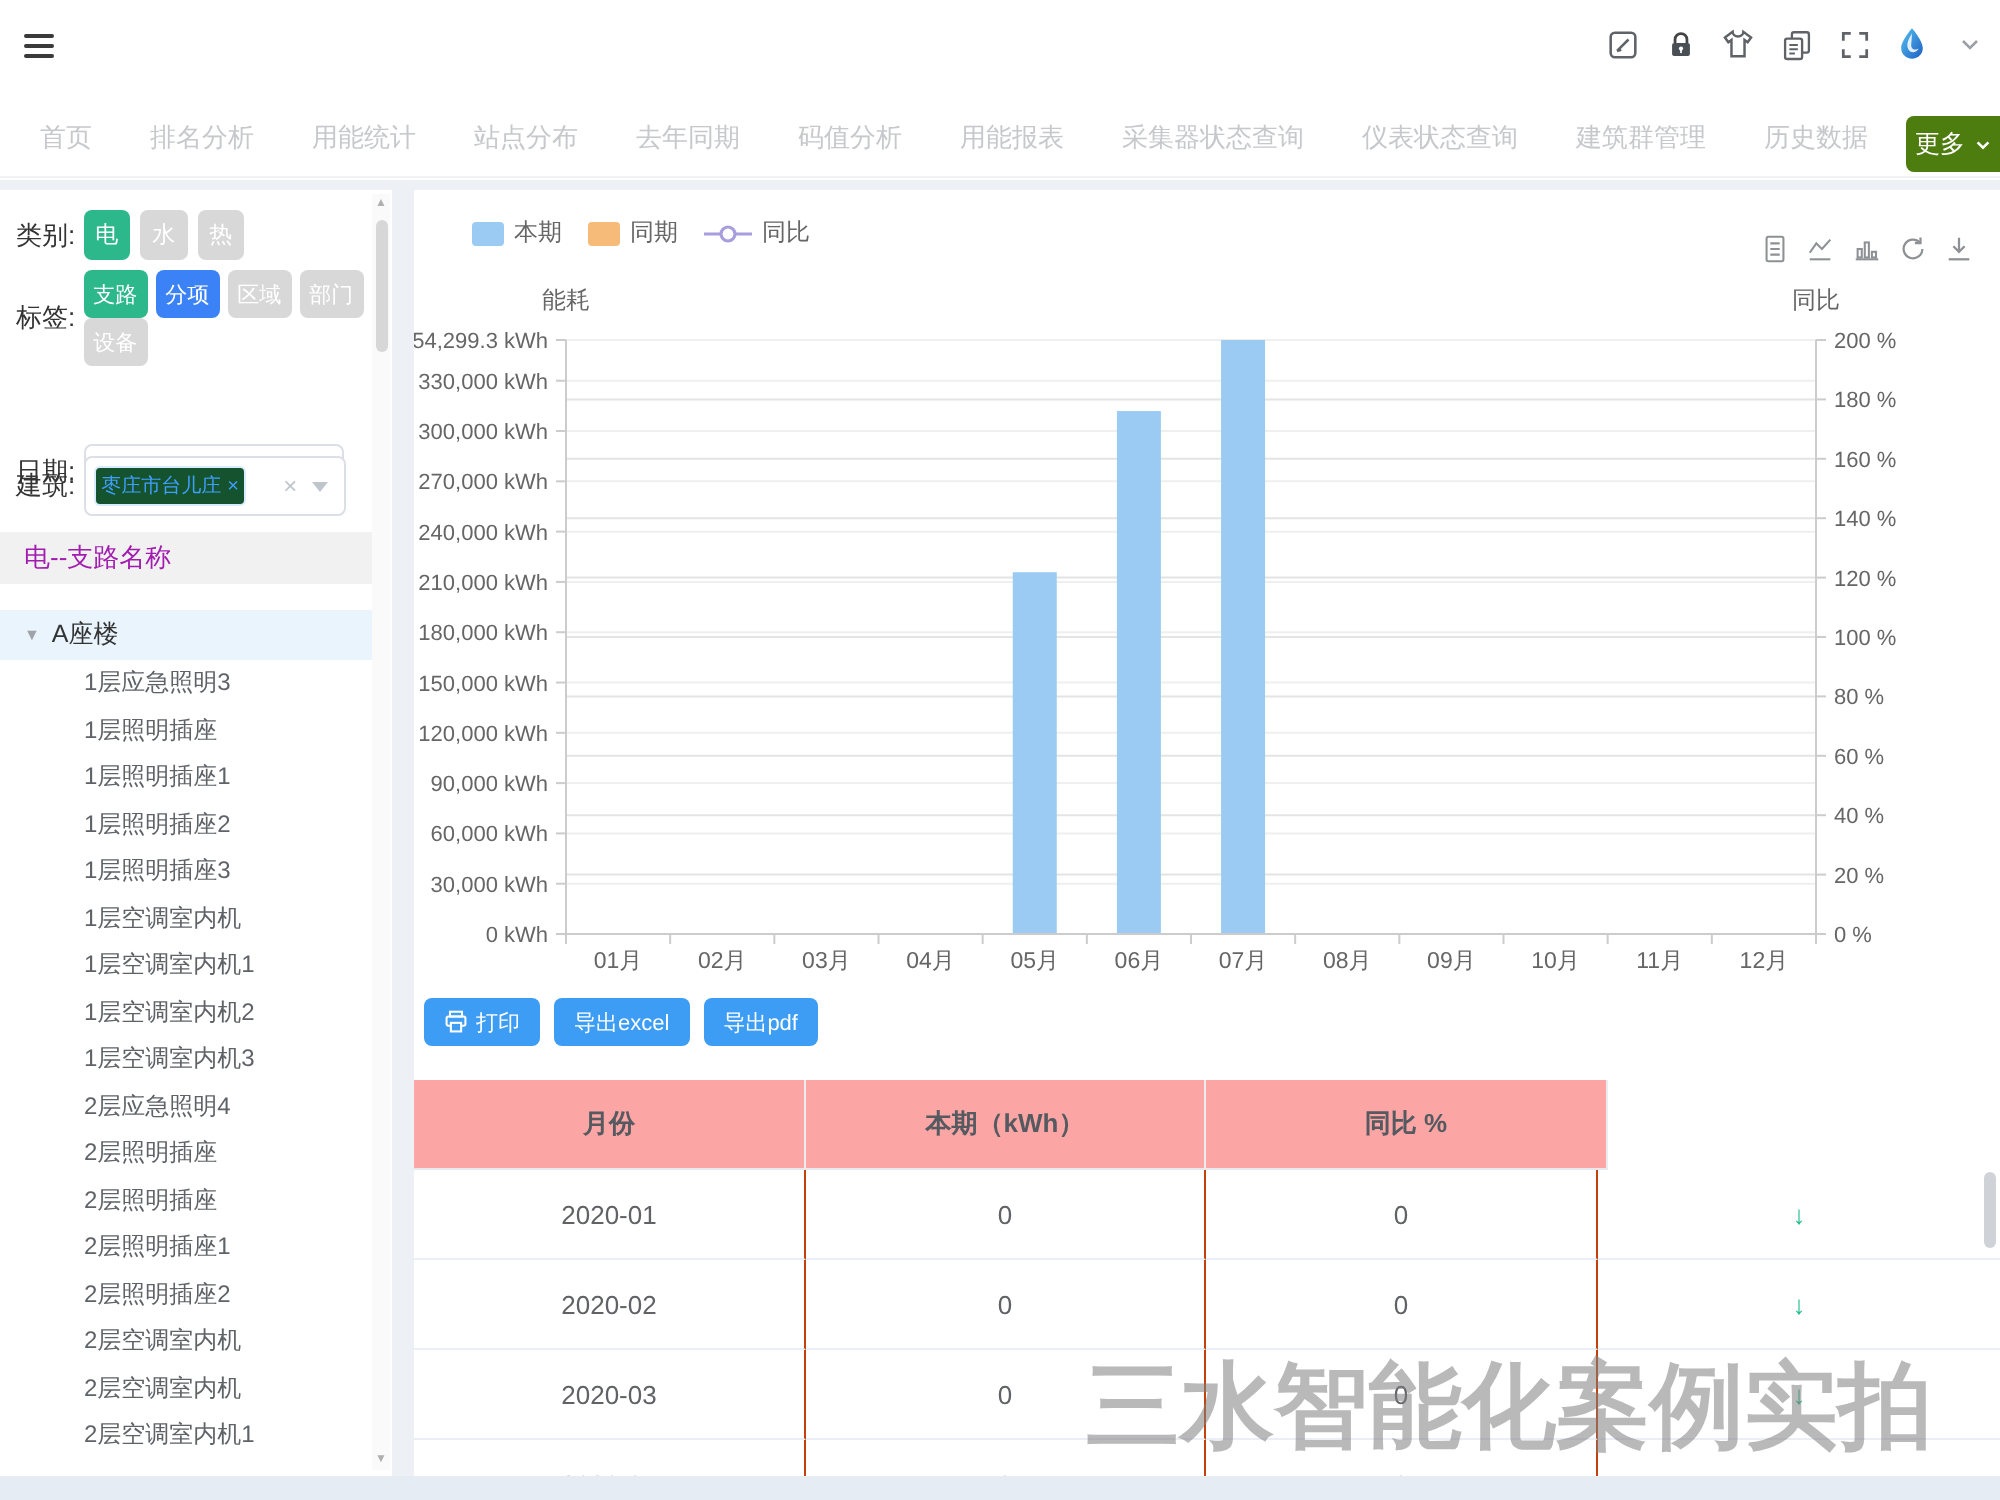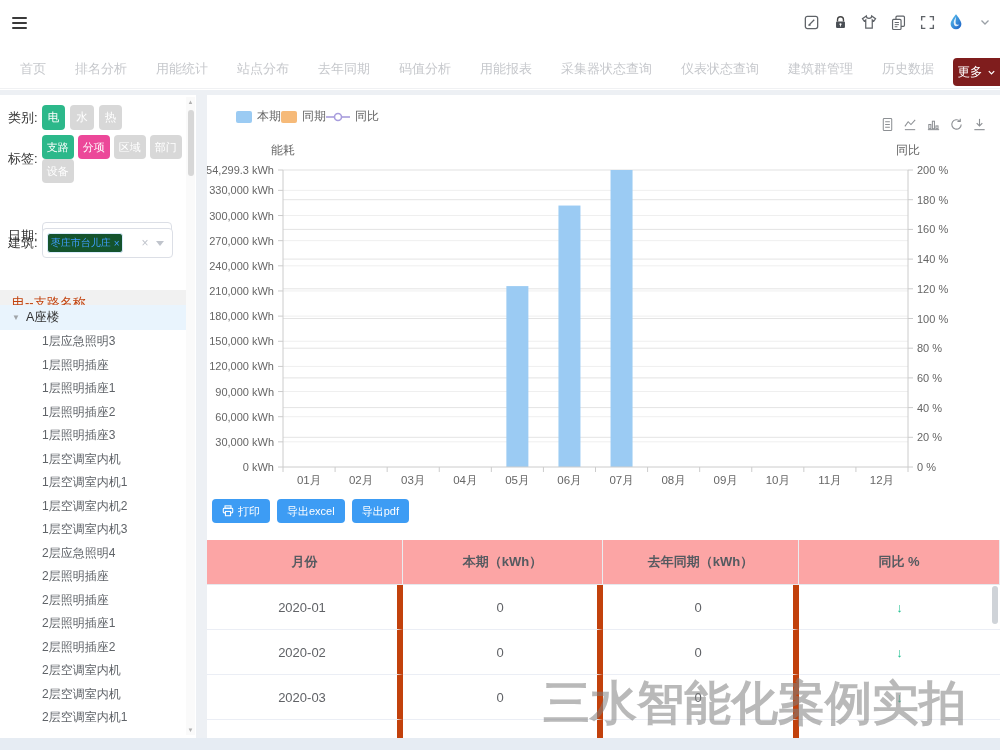--- a/index.html
+++ b/index.html
@@ -10,76 +10,76 @@
   .topbar { position:absolute; left:0; top:0; width:1000px; height:50px; background:#fff; }
   .hamburger { position:absolute; left:12px; top:17px; width:15px; height:13px; cursor:pointer; }
   .hamburger span { display:block; height:2px; background:#3a3a3a; margin-bottom:3px; border-radius:1px; }
   .topbar-icons { position:absolute; right:6px; top:13px; display:flex; align-items:center; gap:11px; }
   .tb-icon { width:18px; height:18px; display:flex; align-items:center; justify-content:center; cursor:pointer; }
 
   
   .tabbar { position:absolute; left:0; top:50px; width:1000px; height:39px; background:#fff; border-bottom:1px solid #f0f1f3; }
   .tabs { display:flex; gap:29px; padding-left:20px; height:38px; align-items:center; }
   .tab { font-size:13px; color:#c6c8cc; cursor:pointer; position:relative; height:38px; line-height:38px; white-space:nowrap; }
-  .more-btn { position:absolute; right:0; top:8px; width:47px; height:28px; background:#7f1d1d; color:#fff; border:none;
+  .more-btn { position:absolute; right:0; top:8px; width:47px; height:28px; background:#4d7c0f; color:#fff; border:none;
               border-radius:4px 0 0 4px; font-size:12.5px; display:flex; align-items:center; justify-content:center; gap:4px; cursor:pointer; }
 
   
   .page-bg { position:absolute; left:0; top:90px; width:1000px; height:660px; background:#edf0f4; }
   .bottom-strip { position:absolute; left:0; top:738px; width:1000px; height:12px; background:#e6ecf3; }
 
   
   .sidebar { position:absolute; left:0; top:95px; width:196px; height:643px; background:#fff; overflow:hidden;padding-left:44px; }
   .f-row { position:absolute; left:8px; display:flex; align-items:center; }
   .row-category { top:10px; }
   .row-tag { top:40px; }
   .row-date { top:83px;margin-top:44px; }
   .row-building { top:133px; }
   .flabel { font-size:13px; color:#333; margin-right:4px; white-space:nowrap; }
   .pill { height:25px; padding:0 6px; border:none; border-radius:4px; font-size:11.5px; color:#fff; margin-right:5px; cursor:pointer; white-space:nowrap; }
   .pill.active { background:#2cb88a; }
-  .pill.highlight { background:#ec4899; }
+  .pill.highlight { background:#3b82f6; }
   .pill.default { background:#d8d8d8; }
   .tag-pill { height:24px; margin-right:4px; padding:0 5px; font-size:11px; }
   .date-input { width:130px; height:27px; border:1px solid #dcdfe6; border-radius:4px; display:flex; align-items:center;
                 padding:0 8px; gap:6px; font-size:13px; color:#5a5e66; background:#fff; cursor:pointer; }
   .select-box { width:131px; height:30px; border:1px solid #dcdfe6; border-radius:4px; display:flex; align-items:center;
                 padding:0 4px; position:relative; background:#fff; cursor:pointer; }
   .sel-tag { background:#14532d; border:1px solid #d9ecff; border-radius:3px; color:#409eff; font-size:10px;
              padding:2px 3px; display:flex; align-items:center; gap:3px; white-space:nowrap; }
   .sel-tag .tag-x { font-size:10px; color:#409eff; cursor:pointer; }
   .sel-clear { position:absolute; right:23px; color:#c0c4cc; font-size:12px; }
   .sel-caret { position:absolute; right:8px; width:0; height:0; border-left:4px solid transparent; border-right:4px solid transparent; border-top:5px solid #c0c4cc; }
   .section-header { position:absolute; left:0; top:171px; width:186px; height:26px; background:#f1f1f1; line-height:26px;
-                    padding-left:12px; font-size:13px; color:#c2410c;margin-top:24px; }
+                    padding-left:12px; font-size:13px; color:#a21caf; }
   .tree { position:absolute; left:0; top:210px; width:186px; }
   .tree-parent { height:25px; background:#e9f4fd; display:flex; align-items:center; font-size:12.5px; color:#333; cursor:pointer; }
   .tree-caret { font-size:8px; color:#a0a4a8; margin:0 6px 0 12px; }
   .tree-item { height:23.5px; line-height:23.5px; padding-left:42px; font-size:12px; color:#5f6368; cursor:pointer; white-space:nowrap; }
   .sb-scroll { position:absolute; right:1px; top:2px; width:9px; height:638px; background:#fafafa; }
   .sb-arrow { position:absolute; left:0; width:9px; font-size:6px; color:#b0b0b0; text-align:center; }
   .sb-thumb { position:absolute; left:1.5px; top:13px; width:6px; height:66px; background:#d7d7d7; border-radius:3px; }
 
   
   .main-panel { position:absolute; left:207px; top:95px; width:793px; height:643px; background:#fff; overflow:hidden; }
-  .legend { position:absolute; left:29px; top:13px; display:flex; align-items:center; font-size:12px; color:#666; }
+  .legend { position:absolute; left:29px; top:13px; display:flex; align-items:center; gap:13px; font-size:12px; color:#666; }
   .legend-item { display:flex; align-items:center; gap:5px; cursor:pointer; }
   .legend-swatch { width:16px; height:12px; border-radius:2px; }
   .toolbox { position:absolute; right:13px; top:21px; display:flex; gap:7px; }
   .toolbox .tb-icon { width:16px; height:16px; }
   #chart-svg { position:absolute; left:0; top:45px; }
   #chart-svg text { font-family:inherit; }
   .action-row { position:absolute; left:5px; top:404px; display:flex; gap:7px; }
   .act-btn { height:24px; background:#3d9cf4; color:#fff; border:none; border-radius:4px; font-size:11px;
              padding:0 10px; display:flex; align-items:center; gap:4px; cursor:pointer; }
 
   .data-table { position:absolute; left:0; top:445px; width:793px; }
   .t-row { display:flex; }
   .t-cell { display:flex; align-items:center; justify-content:center; font-size:13px; color:#606266;
-            border-bottom:1px solid #ebeef5; border-right:6px solid #c2410c; }
+            border-bottom:1px solid #ebeef5; border-right:1px solid #c2410c; }
   .t-cell:last-child { border-right:none; }
   .t-head .t-cell { height:45px; background:#fca5a5; font-weight:bold; color:#555a60; border-right:1px solid #e9ecf0; border-bottom:1px solid #e6e9ee; }
   .t-body .t-cell { height:45px; background:#fff; }
   .c0 { width:196px; } .c1 { width:200px; } .c2 { width:196px; } .c3 { width:201px; }
   .yoy-arrow { color:#1cbe8e; font-size:13px; }
 
   .table-scrollbar { position:absolute; right:2px; top:491px; width:6px; height:150px; }
   .table-scrollbar .thumb { width:6px; height:38px; background:#cfd3d8; border-radius:3px; }
 
   .watermark { position:absolute; left:336px; top:577px; font-size:47px; font-weight:bold;
@@ -407,21 +407,20 @@
       <span>导出excel</span>
     </button>
     <button class="act-btn">
       <span>导出pdf</span>
     </button>
   </div>
   <div class="data-table" id="data-table">
       <div class="t-row t-head">
         <div class="t-cell c0">月份</div>
         <div class="t-cell c1">本期（kWh）</div>
-        <div class="t-cell c2">去年同期（kWh）</div>
         <div class="t-cell c3">同比 %</div>
       </div>
       <div class="t-row t-body">
         <div class="t-cell c0">2020-01</div>
         <div class="t-cell c1">0</div>
         <div class="t-cell c2">0</div>
         <div class="t-cell c3">
           <span class="yoy-arrow">↓</span>
         </div>
       </div>

